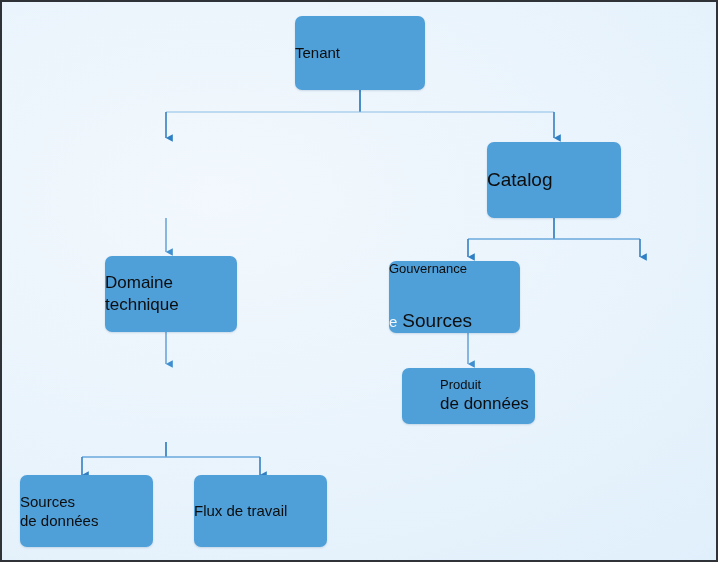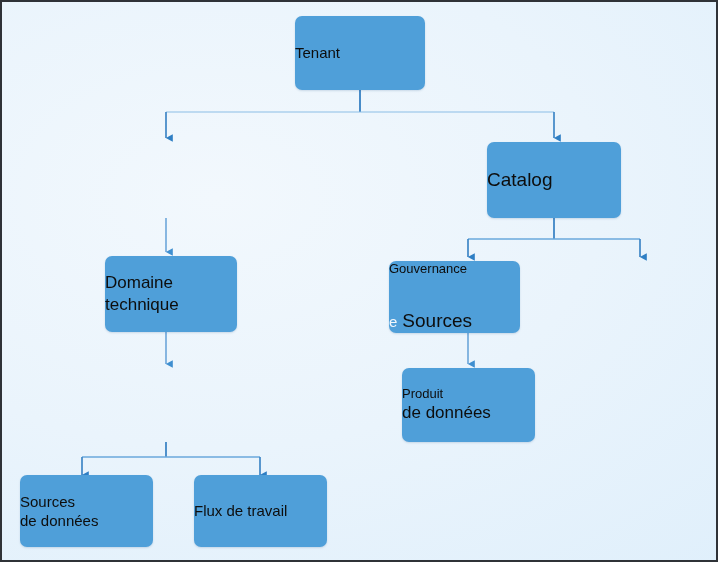--- a/index.html
+++ b/index.html
@@ -109,21 +109,21 @@
   <div class="node" style="left:387px;top:259px;width:131px;height:72px;gap:32px;">
     <span class="ln t-sm">Gouvernance</span>
     <span class="ln inline-mix">
       <span class="t-md t-white">e</span>
       <span class="t-xl">Sources</span>
     </span>
   </div>
 
 
 
-  <div class="node" style="left:400px;top:366px;width:133px;height:74px;">
+  <div class="node" style="left:400px;top:366px;width:133px;height:56px;padding-left:38px;">
     <span class="ln t-sm">Produit</span>
     <span class="ln t-lg">de données</span>
   </div>
 
   <div class="node" style="left:18px;top:473px;width:133px;height:72px;">
     <span class="ln t-md">Sources</span>
     <span class="ln t-md">de données</span>
   </div>
 
   <div class="node" style="left:192px;top:473px;width:133px;height:72px;">

